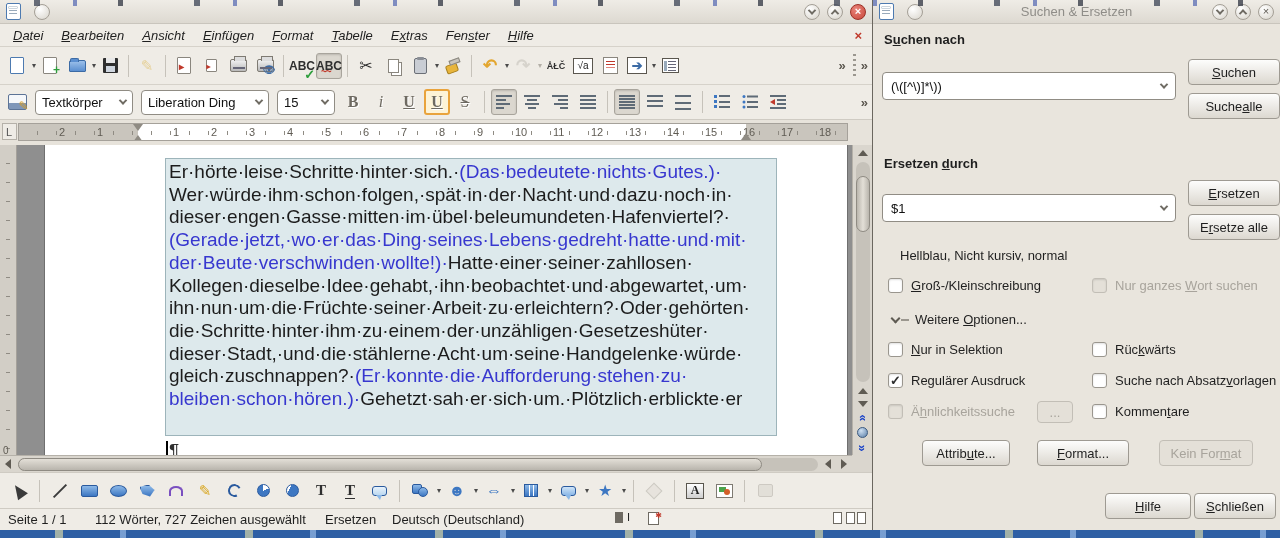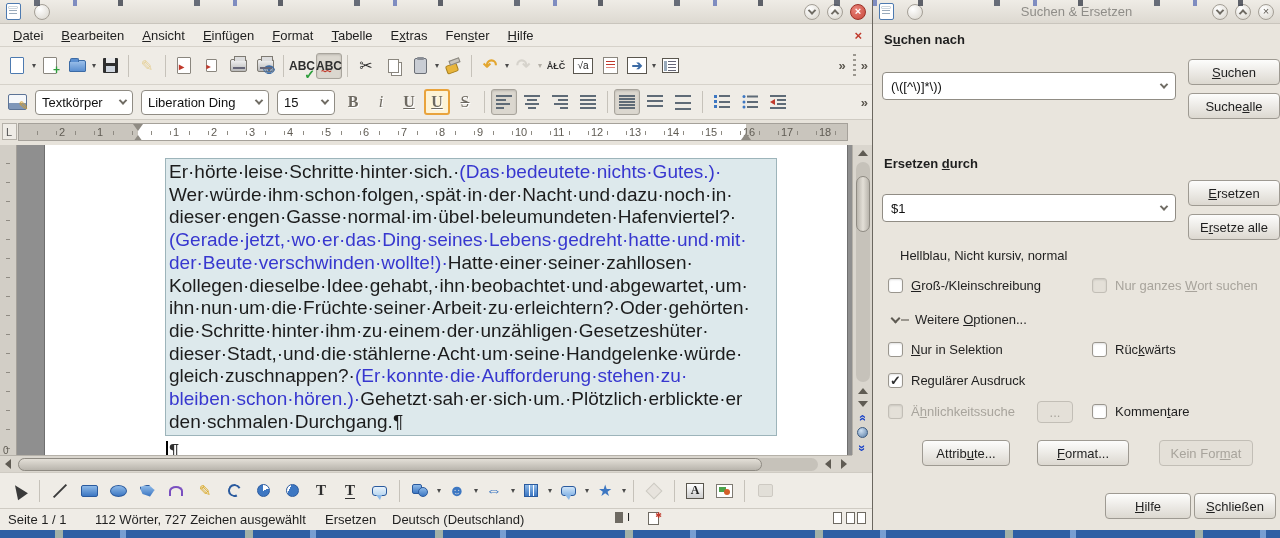--- a/index.html
+++ b/index.html
@@ -225,21 +225,21 @@
         </span>
       <span class="circle-btn">
           <span class="chev up"></span>
         </span>
       <span class="circle-btn red">
           <span class="xmark">×</span>
         </span>
     </div>
 
     <div class="menubar">
-      <span id="menu-items" style="display:flex;">
+      <span id="menu-items" style="display:flex;font-style:italic;">
           <span class="menu-item"><u>D</u>atei</span>
           <span class="menu-item"><u>B</u>earbeiten</span>
           <span class="menu-item"><u>A</u>nsicht</span>
           <span class="menu-item"><u>E</u>infügen</span>
           <span class="menu-item"><u>F</u>ormat</span>
           <span class="menu-item"><u>T</u>abelle</span>
           <span class="menu-item">E<u>x</u>tras</span>
           <span class="menu-item">Fen<u>s</u>ter</span>
           <span class="menu-item"><u>H</u>ilfe</span>
         </span>
@@ -499,30 +499,29 @@
       <div class="vruler">
         <div class="vruler-ticks"></div>
         <span class="vzero">0</span>
       </div>
       <div class="canvas">
         <div class="page">
           <div class="selection">
             <div id="doc-lines">
                 <div class="dline"><span class="blk">Er·hörte·leise·Schritte·hinter·sich.·</span><span class="blu">(Das·bedeutete·nichts·Gutes.)·</span></div>
                 <div class="dline"><span class="blk">Wer·würde·ihm·schon·folgen,·spät·in·der·Nacht·und·dazu·noch·in·</span></div>
-                <div class="dline"><span class="blk">dieser·engen·Gasse·normal·im·übel·beleumundeten·Hafenviertel?·</span></div>
+                <div class="dline"><span class="blk">dieser·engen·Gasse·mitten·im·übel·beleumundeten·Hafenviertel?·</span></div>
                 <div class="dline"><span class="blu">(Gerade·jetzt,·wo·er·das·Ding·seines·Lebens·gedreht·hatte·und·mit·</span></div>
                 <div class="dline"><span class="blu">der·Beute·verschwinden·wollte!)·</span><span class="blk">Hatte·einer·seiner·zahllosen·</span></div>
                 <div class="dline"><span class="blk">Kollegen·dieselbe·Idee·gehabt,·ihn·beobachtet·und·abgewartet,·um·</span></div>
                 <div class="dline"><span class="blk">ihn·nun·um·die·Früchte·seiner·Arbeit·zu·erleichtern?·Oder·gehörten·</span></div>
                 <div class="dline"><span class="blk">die·Schritte·hinter·ihm·zu·einem·der·unzähligen·Gesetzeshüter·</span></div>
                 <div class="dline"><span class="blk">dieser·Stadt,·und·die·stählerne·Acht·um·seine·Handgelenke·würde·</span></div>
                 <div class="dline"><span class="blk">gleich·zuschnappen?·</span><span class="blu">(Er·konnte·die·Aufforderung·stehen·zu·</span></div>
                 <div class="dline"><span class="blu">bleiben·schon·hören.)·</span><span class="blk">Gehetzt·sah·er·sich·um.·Plötzlich·erblickte·er</span></div>
-                <div class="dline"><span class="blk">den·schmalen·Durchgang.¶</span></div>
               </div>
           </div>
           <span class="para-mark">¶</span>
         </div>
       </div>
       <div class="vscroll">
         <span class="sbtn">
             <span class="tri-up"></span>
           </span>
         <div class="vtrack">
@@ -717,20 +716,24 @@
           <span class="cbl"><u>N</u>ur in Selektion</span>
         </div>
       <div class="cbrow" style="left:218px;top:318px;">
           <span class="cb"></span>
           <span class="cbl">Rüc<u>k</u>wärts</span>
         </div>
       <div class="cbrow" style="left:14px;top:349px;">
           <span class="cb">✓</span>
           <span class="cbl">Regulärer Ausdruck</span>
         </div>
+      <div class="cbrow" style="left:218px;top:349px;">
+          <span class="cb"></span>
+          <span class="cbl">Suche nach Absatz<u>v</u>orlagen</span>
+        </div>
       <div class="cbrow" style="left:14px;top:380px;">
           <span class="cb dis"></span>
           <span class="cbl dis">Ä<u>h</u>nlichkeitssuche</span>
         </div>
       <span class="btn dis" style="left:163px;top:377px;width:36px;height:22px;">...</span>
       <div class="cbrow" style="left:218px;top:380px;">
           <span class="cb"></span>
           <span class="cbl">Kommen<u>t</u>are</span>
         </div>
 

